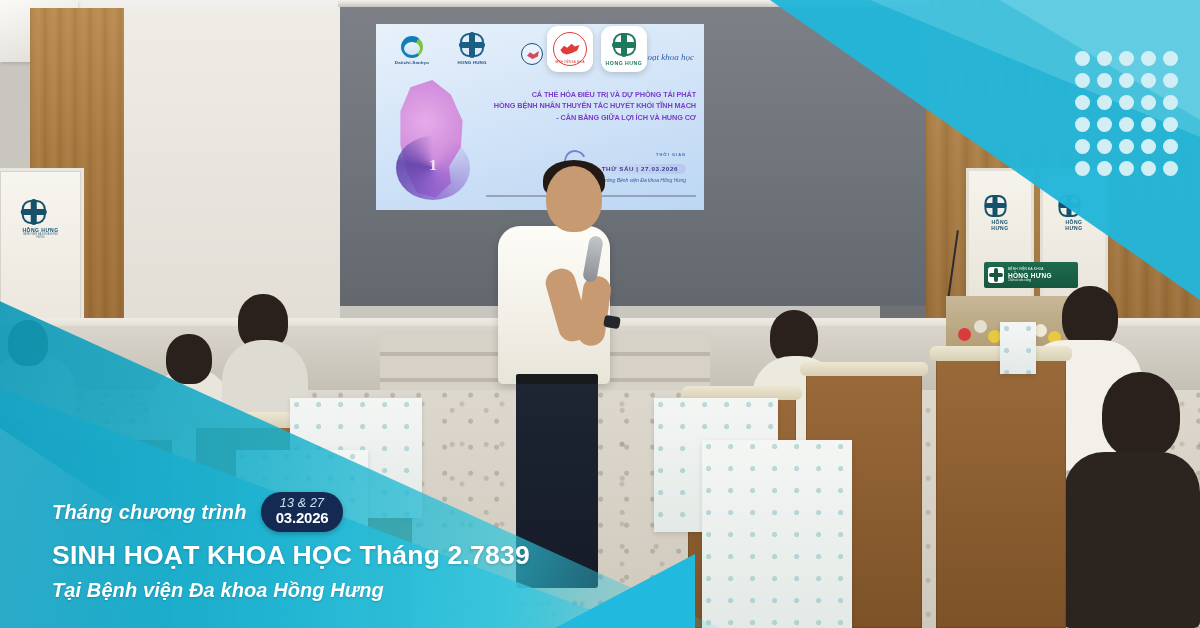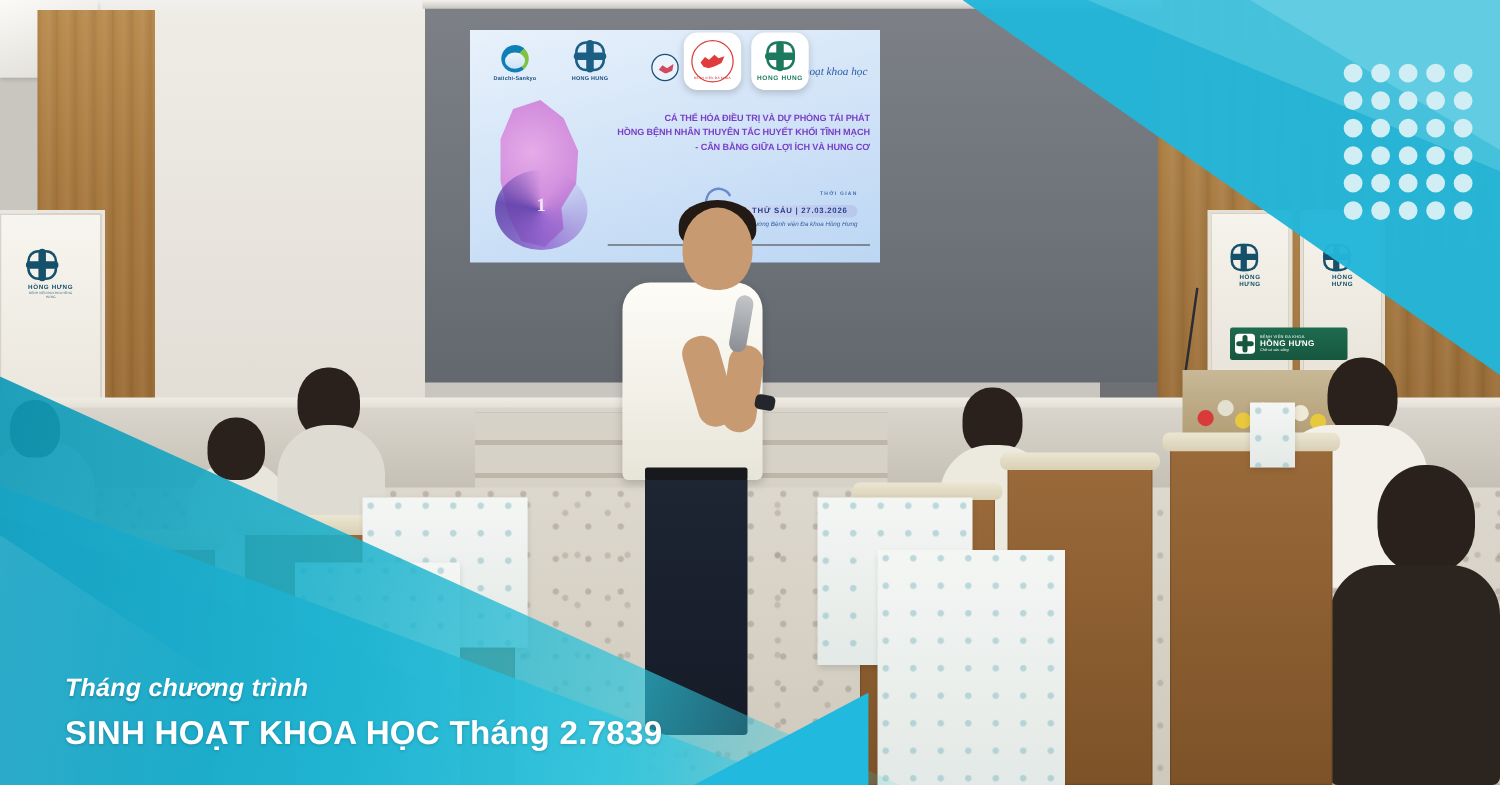--- a/index.html
+++ b/index.html
@@ -591,17 +591,22 @@
         <b style="left:0;top:9px;width:24px;height:6px;border-radius:3px;"></b>
         <b style="left:2.5px;top:2.5px;width:19px;height:19px;border-radius:7px;background:none;box-shadow:0 0 0 2px #1d7a5f;"></b>
       </div>
       <div class="hh-label">HONG HUNG</div>
     </div>
   </div>
 
   <div class="copy">
     <div class="kicker-row">
       <div class="kicker">Tháng chương trình</div>
+      <div class="date-badge">
+        <div class="db-top">13 &amp; 27</div>
+        <div class="db-bot">03.2026</div>
+      </div>
     </div>
     <div class="headline">SINH HOẠT KHOA HỌC Tháng 2.7839</div>
+    <div class="subline">Tại Bệnh viện Đa khoa Hồng Hưng</div>
   </div>
 
 </div>
 
 </body></html>

